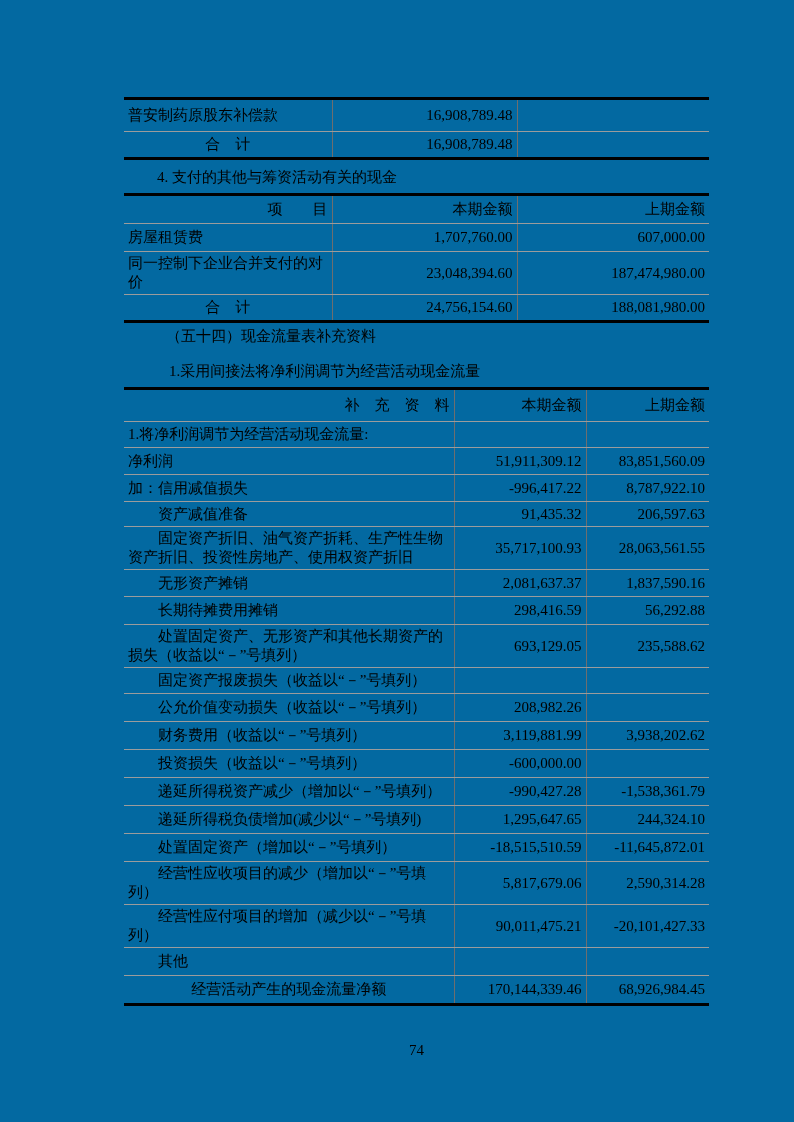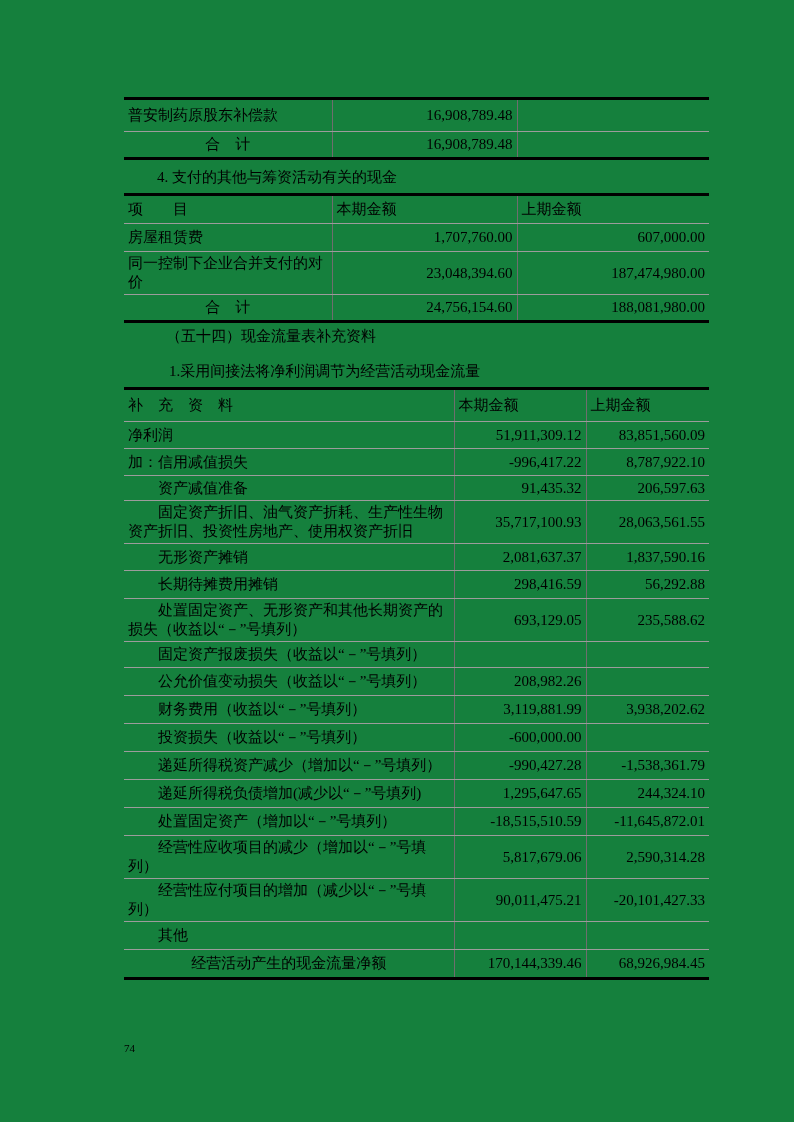--- a/index.html
+++ b/index.html
@@ -1,20 +1,20 @@
 <!DOCTYPE html>
 <html><head>
 <meta charset="utf-8">
 <style>
   html,body { margin:0; padding:0; background:#e8e8e8; }
   .page {
     position:relative;
     width:794px; height:1122px;
     margin:0 auto;
-    background:#15803d;
+    background:#0369a1;
     font-family:"Liberation Serif","DejaVu Serif",serif;
     color:#000;
     overflow:hidden;
   }
   .tbl {
     position:absolute; left:124px; width:585px;
     border-collapse:collapse; table-layout:fixed;
     border-top:3px solid #000; border-bottom:3px solid #000;
     font-size:15px;
   }
@@ -25,28 +25,28 @@
     line-height:19px;
     font-weight:normal;
     overflow:hidden;
   }
   .tbl td:nth-child(1), .tbl th:nth-child(1),
   .tbl td:nth-child(2), .tbl th:nth-child(2) { border-right:1px solid #6e6e6e; }
   .lbl { text-align:left; }
   .lbl.indent { text-indent:2em; }
   .lbl.center { text-align:center; text-indent:0; }
   .num { text-align:right; padding-right:4px; }
-  .hdr { text-align:left; }
+  .hdr { text-align:right; }
   .heading {
     position:absolute; font-size:15px; line-height:20px; white-space:nowrap;
   }
   .bold { font-weight:normal; }
   .pageno {
     position:absolute; left:124px; width:585px; top:1042px;
-    font-size:11px;
+    text-align:center; font-size:15px;
   }
 </style>
 </head>
 <body>
 
 <div class="page">
 
   <table class="tbl" style="top:97px">
     <colgroup>
         <col style="width:208px">
@@ -107,20 +107,25 @@
         <col style="width:330px">
         <col style="width:132px">
         <col style="width:123px">
       </colgroup>
     <tbody>
         <tr style="height:33px">
       <th class="hdr">补　充　资　料</th>
       <th class="hdr">本期金额</th>
       <th class="hdr">上期金额</th>
     </tr>
+    <tr style="height:26px">
+      <td class="lbl">1.将净利润调节为经营活动现金流量:</td>
+      <td class="num"></td>
+      <td class="num"></td>
+    </tr>
     <tr style="height:27px">
       <td class="lbl">净利润</td>
       <td class="num">51,911,309.12</td>
       <td class="num">83,851,560.09</td>
     </tr>
     <tr style="height:27px">
       <td class="lbl">加：信用减值损失</td>
       <td class="num">-996,417.22</td>
       <td class="num">8,787,922.10</td>
     </tr>

